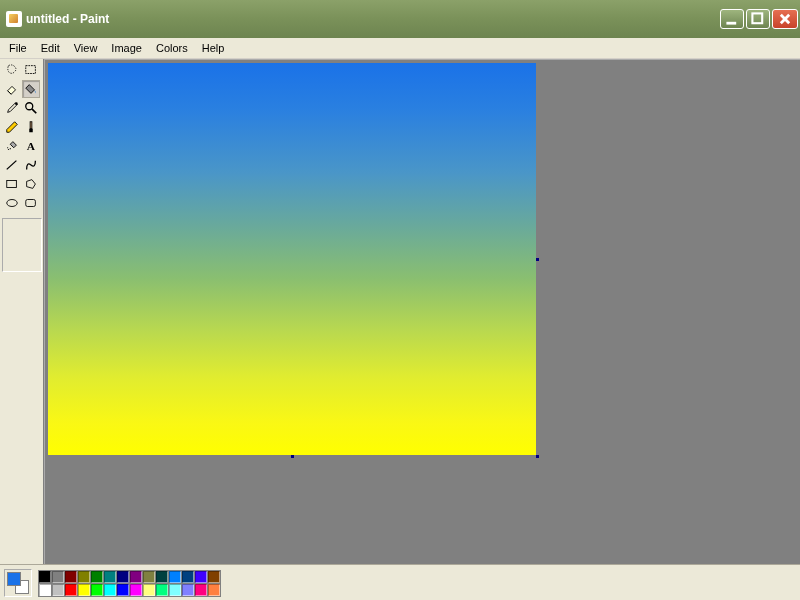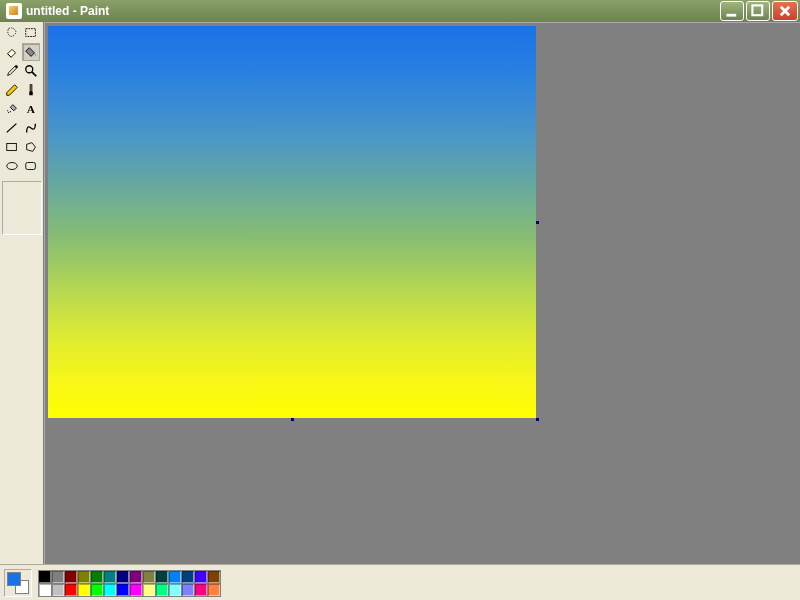--- a/index.html
+++ b/index.html
@@ -1,17 +1,17 @@
 <!DOCTYPE html>
 <html><head>
 <meta charset="utf-8">
 <style>
 html,body{margin:0;padding:0;width:800px;height:600px;overflow:hidden;font-family:Tahoma,Arial,sans-serif;font-size:11px;background:#000}
 .window{width:800px;height:600px;background:#ece9d8;display:flex;flex-direction:column}
-.titlebar{height:22px;background:linear-gradient(to bottom,#8ba169 0%,#7a9159 50%,#6d8450 100%);display:flex;align-items:center;padding:0 2px;color:#fff;font-weight:bold;font-size:12px}
+.titlebar{height:22px;background:linear-gradient(to bottom,#8ba169 0%,#7a9159 50%,#6d8450 100%);display:flex;align-items:center;padding:8px 2px;color:#fff;font-weight:bold;font-size:12px}
 .titlebar-icon{width:16px;height:16px;margin:0 4px;background:#fff;border-radius:2px;position:relative}
 .titlebar-icon::after{content:"";position:absolute;left:3px;top:3px;width:9px;height:9px;background:linear-gradient(135deg,#f5d060,#d08030);border-radius:1px}
 .title-text{flex:1}
 .win-btns{display:flex;gap:2px}
 .win-btn{width:22px;height:18px;border:1px solid #fff;border-radius:3px;display:flex;align-items:center;justify-content:center;color:#fff;font-weight:bold;font-size:10px;cursor:default}
 .btn-min,.btn-max{background:linear-gradient(to bottom,#9eb57e,#6d8450)}
 .btn-close{background:linear-gradient(to bottom,#e67052,#c8432a);width:24px}
 .menubar{height:18px;background:#ece9d8;display:flex;align-items:center;padding:1px 2px;border-bottom:1px solid #d4d0c8;font-size:11px}
 .menu-item{padding:1px 7px;cursor:default}
 .workspace{flex:1;display:flex;min-height:0}
@@ -54,20 +54,28 @@
           </svg>
         </div>
       <div class="win-btn btn-close">
           <svg viewBox="0 0 10 10">
             <path d="M2 2 L8 8 M8 2 L2 8" stroke="#fff" stroke-width="2"></path>
           </svg>
         </div>
     </div>
   </div>
 
+  <div class="menubar">
+    <span class="menu-item">File</span>
+    <span class="menu-item">Edit</span>
+    <span class="menu-item">View</span>
+    <span class="menu-item">Image</span>
+    <span class="menu-item">Colors</span>
+    <span class="menu-item">Help</span>
+  </div>
 
   <div class="workspace">
     <div class="toolbox">
       <div class="tool-grid" id="tool-grid">
           <div class="tool">
             <span>
               <svg viewBox="0 0 16 16">
                 <path d="M4 3 Q8 1 11 4 Q14 7 11 10 Q8 13 5 11 Q2 8 4 3 Z" fill="none" stroke="#000" stroke-dasharray="1.5,1.5"></path>
               </svg>
             </span>

